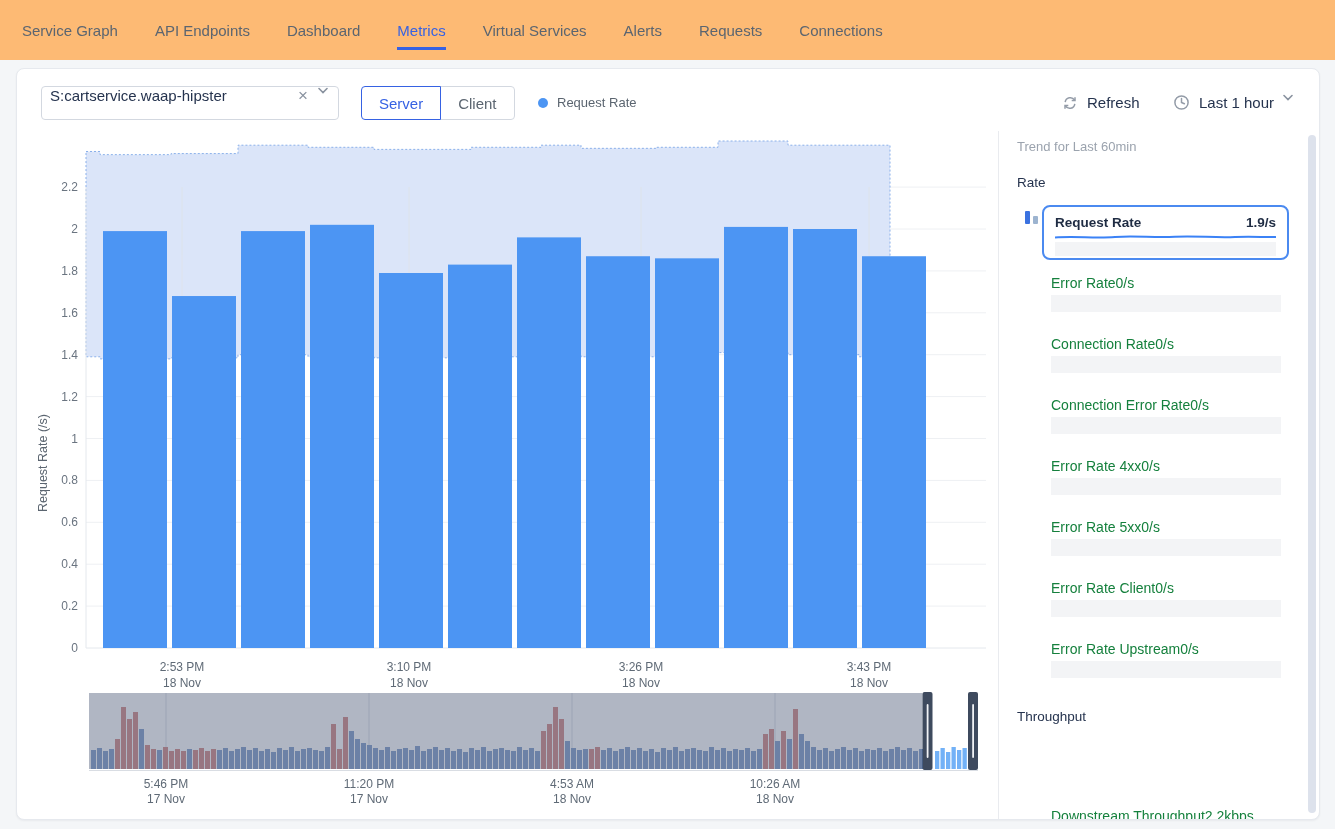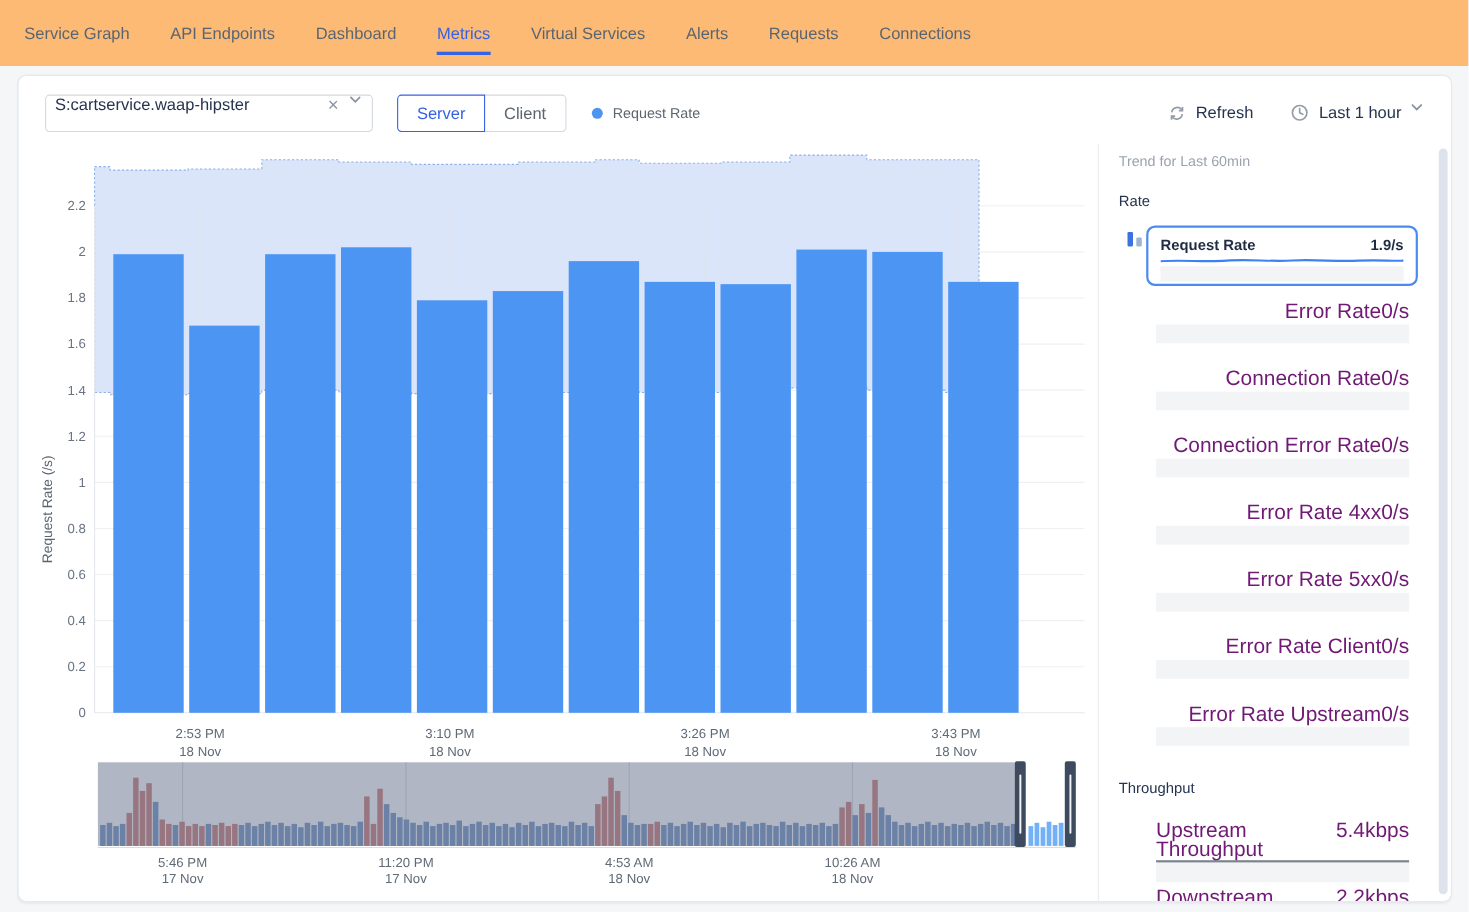--- a/index.html
+++ b/index.html
@@ -48,21 +48,21 @@
   
   .trend-title{position:absolute;left:1000px;top:70px;font-size:13px;color:#9ba3ae}
   .section-title{position:absolute;left:1000px;font-size:13.5px;font-weight:400;color:#25334e}
   .chart-icon{position:absolute;left:1004px;top:138px;width:22px;height:20px}
   .sel-card{position:absolute;left:1025px;top:136px;width:247px;height:55px;border:2px solid #4b8af0;
     border-radius:8px;background:#fff;box-sizing:border-box;padding:8px 11px 0;cursor:pointer}
   .sel-head{display:flex;justify-content:space-between;font-size:13.5px;font-weight:700;color:#1f2c43}
   .sel-spark{display:block;margin-top:3px}
   .sel-block{height:14px;background:#f3f4f6}
   .metric-row{position:absolute;left:1034px;width:230px;cursor:pointer}
-  .metric-head{display:flex;justify-content:flex-end;font-size:19px;color:#701a75;line-height:17px}
+  .metric-head{display:flex;justify-content:flex-start;font-size:14px;color:#15803d;line-height:17px}
   .metric-block{margin-top:3px;height:17px;background:#f3f4f6}
   .metric-block.lined{margin-top:1px;border-top:2px solid #7d848e;height:18px}
   .icon-svg{display:block}
 </style>
 </head>
 <body>
 
 <nav class="topnav">
   <div class="nav-item"><span>Service Graph</span></div>
   <div class="nav-item"><span>API Endpoints</span></div>
@@ -397,27 +397,20 @@
   <div class="metric-row" style="top:572px">
     <div class="metric-head">
         <span>Error Rate Upstream</span>
         <span>0/s</span>
       </div>
     <div class="metric-block"></div>
   </div>
 
   <div class="section-title" style="top:640px">Throughput</div>
 
-  <div class="metric-row" style="top:678px">
-    <div class="metric-head">
-        <span>Upstream Throughput</span>
-        <span>5.4kbps</span>
-      </div>
-    <div class="metric-block lined"></div>
-  </div>
   <div class="metric-row" style="top:739px">
     <div class="metric-head">
         <span>Downstream Throughput</span>
         <span>2.2kbps</span>
       </div>
 
   </div>
 
 </main>
 

